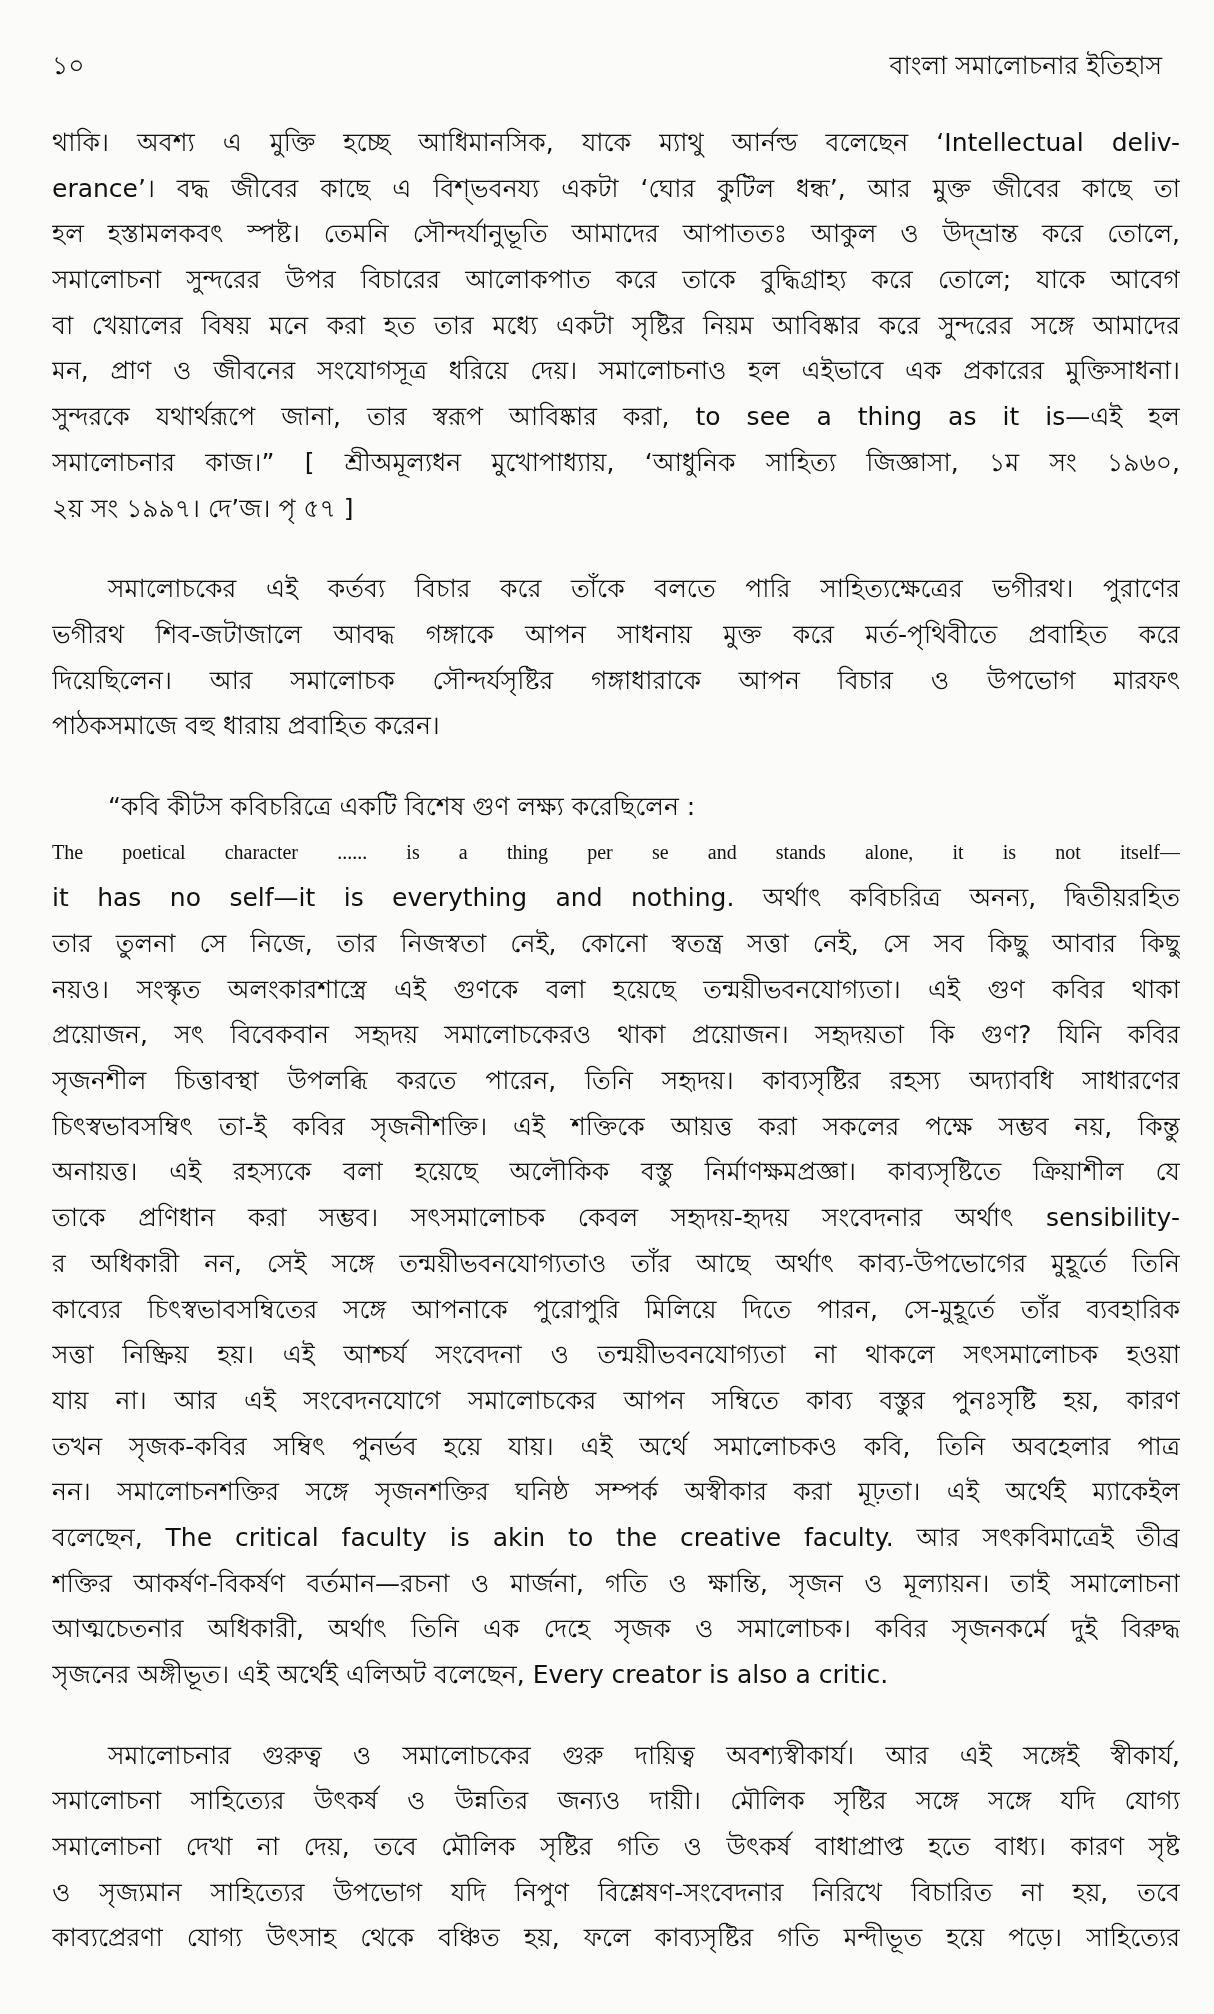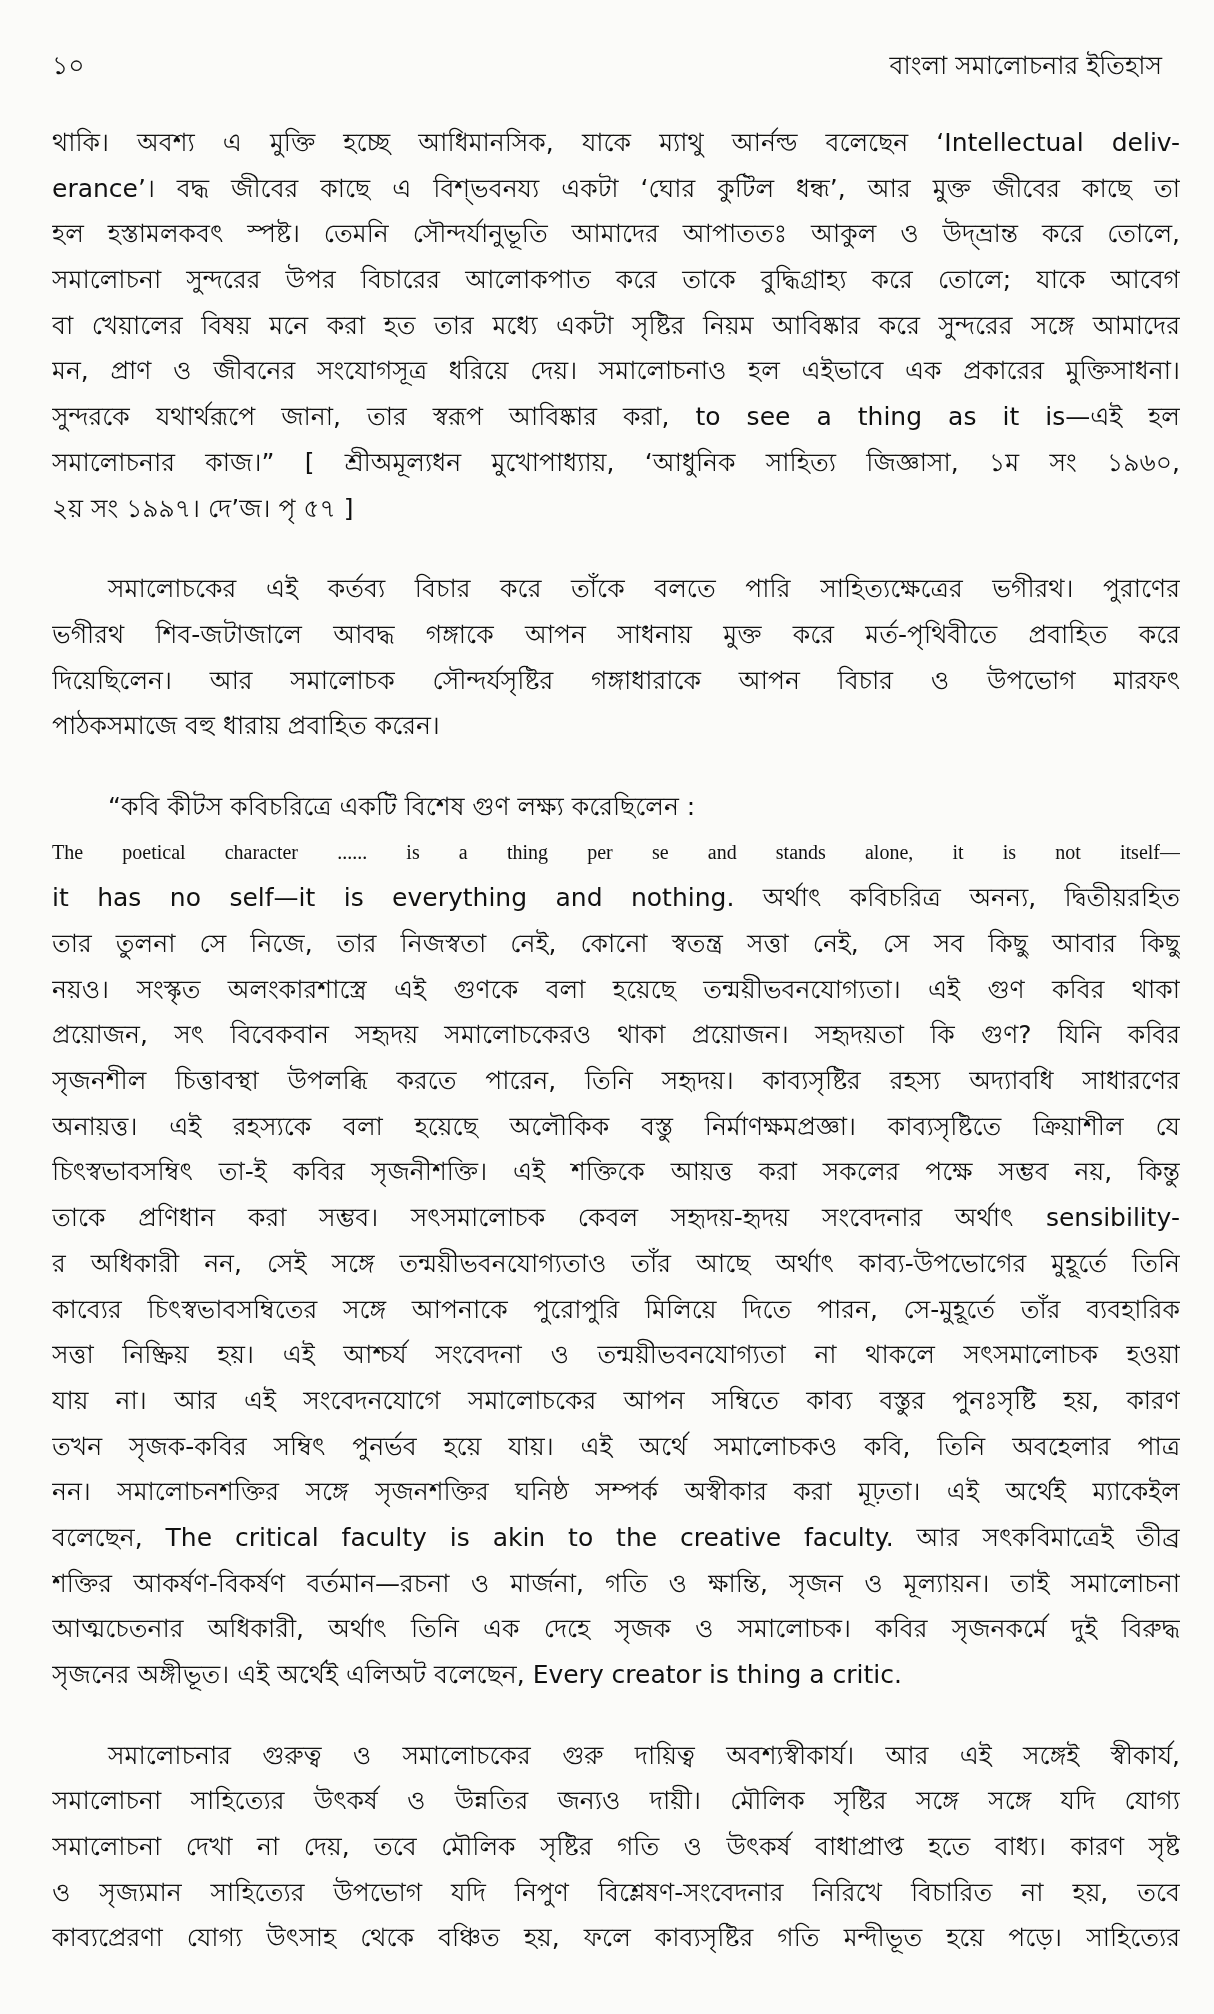--- a/index.html
+++ b/index.html
@@ -51,32 +51,32 @@
       <div class="line ">ভগীরথ শিব-জটাজালে আবদ্ধ গঙ্গাকে আপন সাধনায় মুক্ত করে মর্ত-পৃথিবীতে প্রবাহিত করে</div>
       <div class="line ">দিয়েছিলেন। আর সমালোচক সৌন্দর্যসৃষ্টির গঙ্গাধারাকে আপন বিচার ও উপভোগ মারফৎ</div>
       <div class="line last">পাঠকসমাজে বহু ধারায় প্রবাহিত করেন।</div>
       <div class="line indent last">“কবি কীটস কবিচরিত্রে একটি বিশেষ গুণ লক্ষ্য করেছিলেন :</div>
       <div class="line en">The poetical character ...... is a thing per se and stands alone, it is not itself—</div>
       <div class="line ">it has no self—it is everything and nothing. অর্থাৎ কবিচরিত্র অনন্য, দ্বিতীয়রহিত</div>
       <div class="line ">তার তুলনা সে নিজে, তার নিজস্বতা নেই, কোনো স্বতন্ত্র সত্তা নেই, সে সব কিছু আবার কিছু</div>
       <div class="line ">নয়ও। সংস্কৃত অলংকারশাস্ত্রে এই গুণকে বলা হয়েছে তন্ময়ীভবনযোগ্যতা। এই গুণ কবির থাকা</div>
       <div class="line ">প্রয়োজন, সৎ বিবেকবান সহৃদয় সমালোচকেরও থাকা প্রয়োজন। সহৃদয়তা কি গুণ? যিনি কবির</div>
       <div class="line ">সৃজনশীল চিত্তাবস্থা উপলব্ধি করতে পারেন, তিনি সহৃদয়। কাব্যসৃষ্টির রহস্য অদ্যাবধি সাধারণের</div>
+      <div class="line ">চিৎস্বভাবসম্বিৎ তা-ই কবির সৃজনীশক্তি। এই শক্তিকে আয়ত্ত করা সকলের পক্ষে সম্ভব নয়, কিন্তু</div>
       <div class="line ">অনায়ত্ত। এই রহস্যকে বলা হয়েছে অলৌকিক বস্তু নির্মাণক্ষমপ্রজ্ঞা। কাব্যসৃষ্টিতে ক্রিয়াশীল যে</div>
-      <div class="line ">চিৎস্বভাবসম্বিৎ তা-ই কবির সৃজনীশক্তি। এই শক্তিকে আয়ত্ত করা সকলের পক্ষে সম্ভব নয়, কিন্তু</div>
       <div class="line ">তাকে প্রণিধান করা সম্ভব। সৎসমালোচক কেবল সহৃদয়-হৃদয় সংবেদনার অর্থাৎ sensibility-</div>
       <div class="line ">র অধিকারী নন, সেই সঙ্গে তন্ময়ীভবনযোগ্যতাও তাঁর আছে অর্থাৎ কাব্য-উপভোগের মুহূর্তে তিনি</div>
       <div class="line ">কাব্যের চিৎস্বভাবসম্বিতের সঙ্গে আপনাকে পুরোপুরি মিলিয়ে দিতে পারন, সে-মুহূর্তে তাঁর ব্যবহারিক</div>
       <div class="line ">সত্তা নিষ্ক্রিয় হয়। এই আশ্চর্য সংবেদনা ও তন্ময়ীভবনযোগ্যতা না থাকলে সৎসমালোচক হওয়া</div>
       <div class="line ">যায় না। আর এই সংবেদনযোগে সমালোচকের আপন সম্বিতে কাব্য বস্তুর পুনঃসৃষ্টি হয়, কারণ</div>
       <div class="line ">তখন সৃজক-কবির সম্বিৎ পুনর্ভব হয়ে যায়। এই অর্থে সমালোচকও কবি, তিনি অবহেলার পাত্র</div>
       <div class="line ">নন। সমালোচনশক্তির সঙ্গে সৃজনশক্তির ঘনিষ্ঠ সম্পর্ক অস্বীকার করা মূঢ়তা। এই অর্থেই ম্যাকেইল</div>
       <div class="line ">বলেছেন, The critical faculty is akin to the creative faculty. আর সৎকবিমাত্রেই তীব্র</div>
       <div class="line ">শক্তির আকর্ষণ-বিকর্ষণ বর্তমান—রচনা ও মার্জনা, গতি ও ক্ষান্তি, সৃজন ও মূল্যায়ন। তাই সমালোচনা</div>
       <div class="line ">আত্মচেতনার অধিকারী, অর্থাৎ তিনি এক দেহে সৃজক ও সমালোচক। কবির সৃজনকর্মে দুই বিরুদ্ধ</div>
-      <div class="line last">সৃজনের অঙ্গীভূত। এই অর্থেই এলিঅট বলেছেন, Every creator is thing a critic.</div>
+      <div class="line last">সৃজনের অঙ্গীভূত। এই অর্থেই এলিঅট বলেছেন, Every creator is also a critic.</div>
       <div class="line indent">সমালোচনার গুরুত্ব ও সমালোচকের গুরু দায়িত্ব অবশ্যস্বীকার্য। আর এই সঙ্গেই স্বীকার্য,</div>
       <div class="line ">সমালোচনা সাহিত্যের উৎকর্ষ ও উন্নতির জন্যও দায়ী। মৌলিক সৃষ্টির সঙ্গে সঙ্গে যদি যোগ্য</div>
       <div class="line ">সমালোচনা দেখা না দেয়, তবে মৌলিক সৃষ্টির গতি ও উৎকর্ষ বাধাপ্রাপ্ত হতে বাধ্য। কারণ সৃষ্ট</div>
       <div class="line ">ও সৃজ্যমান সাহিত্যের উপভোগ যদি নিপুণ বিশ্লেষণ-সংবেদনার নিরিখে বিচারিত না হয়, তবে</div>
       <div class="line ">কাব্যপ্রেরণা যোগ্য উৎসাহ থেকে বঞ্চিত হয়, ফলে কাব্যসৃষ্টির গতি মন্দীভূত হয়ে পড়ে। সাহিত্যের</div>
     </div>
 </div>
 
 </body></html>

